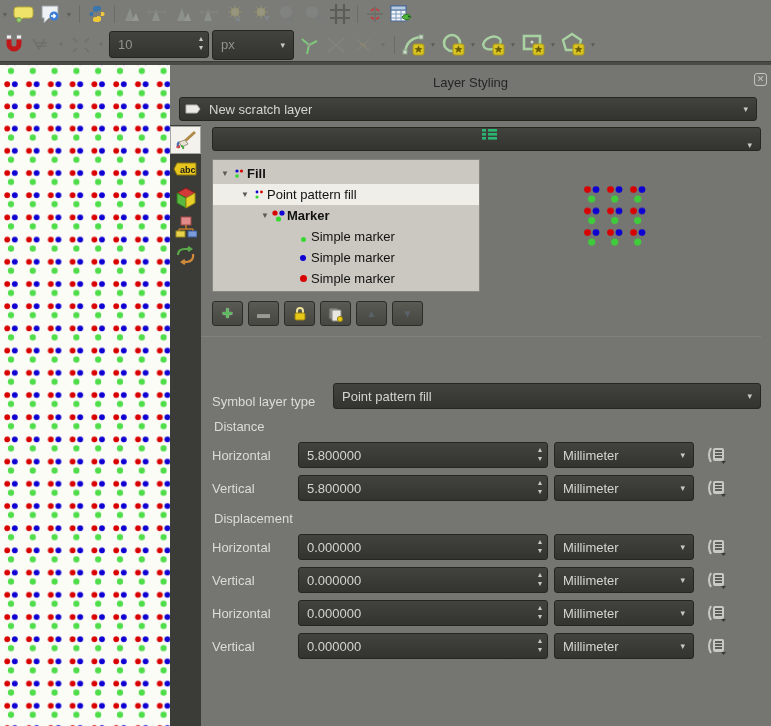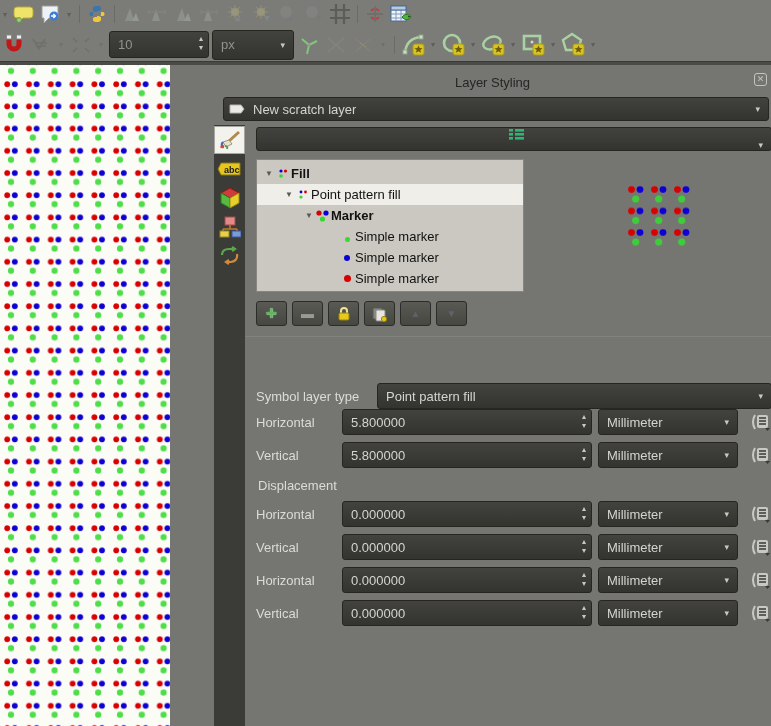--- a/index.html
+++ b/index.html
@@ -29,26 +29,26 @@
   .dim { color:#93938e; }
 
   #snap-spin { width:100px; height:27px; }
   #snap-unit { width:82px; height:30px; }
 
   
   #main { display:flex; height:661px; }
   #canvas { width:170px; height:661px; background:#fcfcf7; position:relative; flex:0 0 auto; }
 
   
-  #panel { width:601px; background:#757571; position:relative;padding-left:44px; }
+  #panel { width:601px; background:#757571; position:relative; }
   #panel-header { height:30px; display:flex; align-items:center; justify-content:center; position:relative; padding-top:4px; }
   #panel-title { color:#262626; font-size:13px; }
   #panel-close { position:absolute; right:4px; top:8px; width:13px; height:13px; border:1px solid #c4c4bf; border-radius:3px; color:#c4c4bf; font-size:9px; line-height:11px; text-align:center; }
 
-  #layer-combo { margin:2px 2px 4px 9px; height:24px; }
+  #layer-combo { margin:2px 14px 4px 9px; height:24px; }
   .combo-icon { margin-left:5px; flex:0 0 auto; display:flex; }
 
   #panel-body { display:flex; height:601px; }
   #panel-sidebar { width:31px; background:#3b3b38; flex:0 0 auto; display:flex; flex-direction:column; align-items:center; padding-top:1px; }
   .side-item { width:31px; height:28px; display:flex; align-items:center; justify-content:center; margin-bottom:1px; }
   .side-item.selected { background:#f3f2ed; border:1px solid #a7a7a2; }
 
   #panel-content { flex:1; position:relative; padding:2px 10px 0 11px; }
   #renderer-combo { height:24px;flex-direction:column; }
 
@@ -63,21 +63,21 @@
   #preview { position:absolute; left:382px; top:60px; }
 
   #symbtns { display:flex; gap:5px; margin-top:9px; }
   .sbtn { width:31px; height:25px; background:linear-gradient(#5a5a54,#474742); border:1px solid #2c2c28; border-radius:3px; display:flex; align-items:center; justify-content:center; }
   .sbtn .plus { color:#5cb85c; font-size:13px; font-weight:bold; text-shadow:0 0 1px #fff; }
   .sbtn .minus { color:#9a9a94; font-size:13px; font-weight:bold; }
   .sbtn .arr { color:#647485; font-size:10px; opacity:.55; }
 
   .hline { height:1px; background:#5b5b57; border-bottom:1px solid #82827d; margin:10px 0 8px -11px; }
 
-  #slt-row { display:flex; align-items:center;margin-top:46px; }
+  #slt-row { display:flex; align-items:flex-end;margin-top:46px; }
   #slt-row .flabel { width:121px; }
   #slt-combo { flex:1; margin-right:0; }
 
   .sect-title { color:#dcdcd7; margin:10px 0 8px 2px; }
   .frow { display:flex; align-items:center; margin-bottom:7px; }
   .flabel { width:86px; color:#dcdcd7; font-size:13px; flex:0 0 auto; }
   .fspin { width:250px; flex:0 0 auto; }
   .funit { width:140px; margin-left:6px; flex:0 0 auto; }
   .override { margin-left:10px; display:flex; align-items:center; }
 </style>
@@ -482,20 +482,21 @@
         <div class="hline"></div>
 
         <div id="slt-row">
           <span class="flabel">Symbol layer type</span>
           <div id="slt-combo" class="dark-widget combo">
             <span class="ctext">Point pattern fill</span>
             <span class="caret">▾</span>
           </div>
         </div>
 
+        <div class="sect-title">Distance</div>
 
         <div class="frow">
           <span class="flabel">Horizontal</span>
           <div class="dark-widget spin fspin">
             <span class="spinval">5.800000</span>
             <span class="spinbtns">
                 <span>▴</span>
                 <span>▾</span>
               </span>
           </div>

